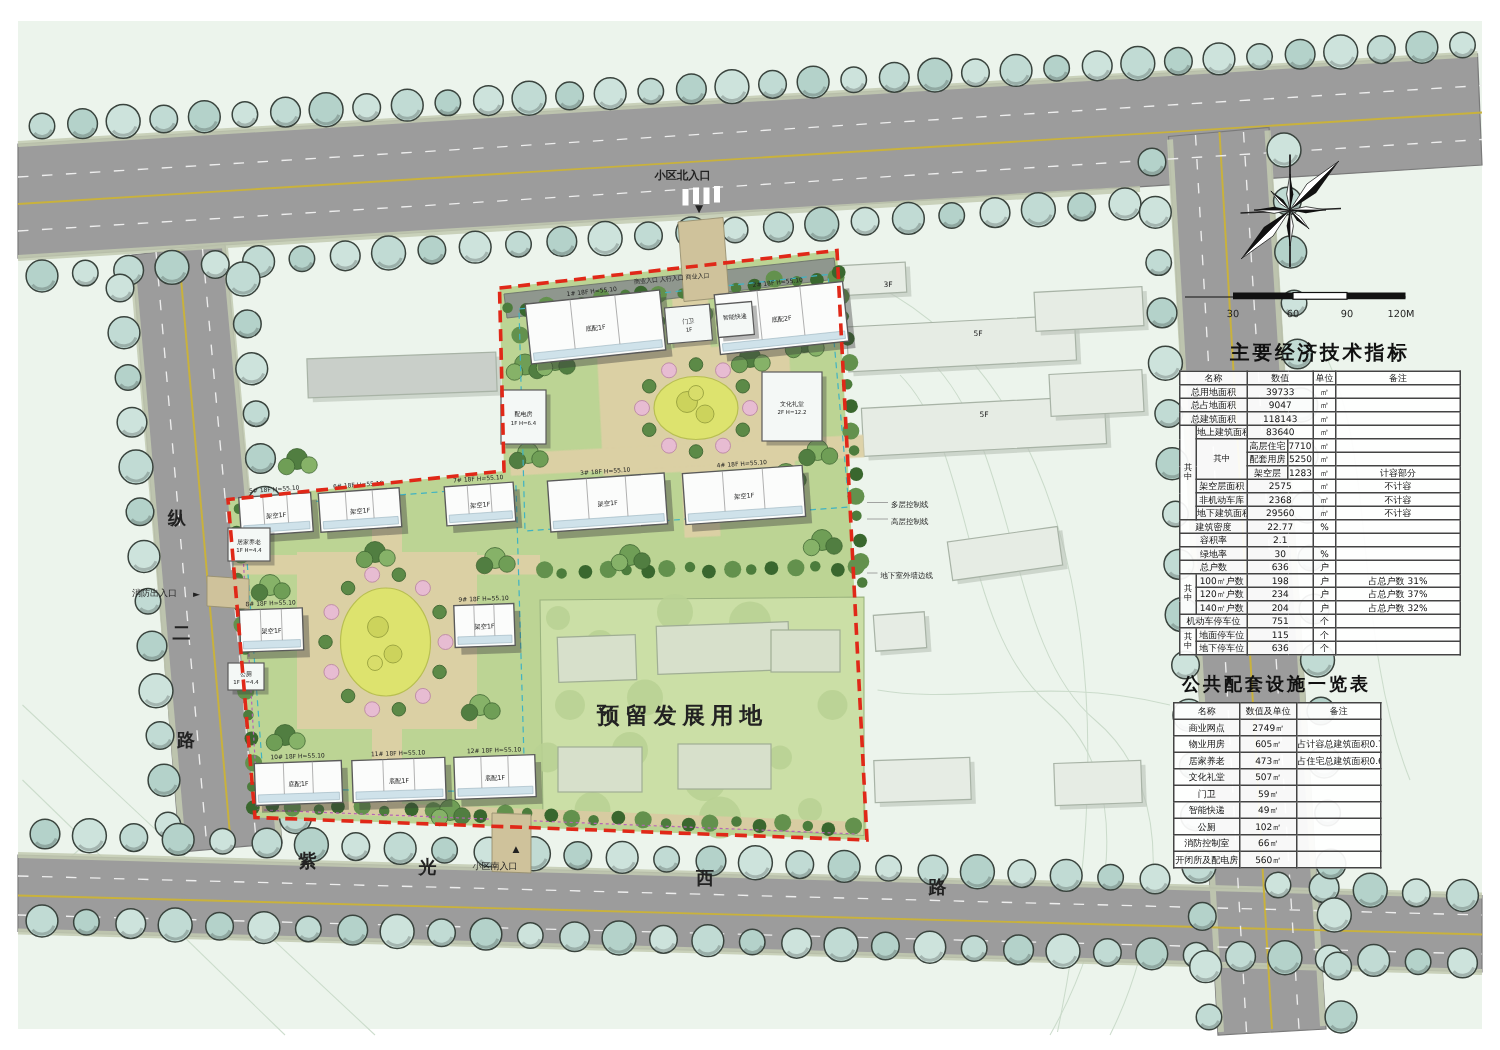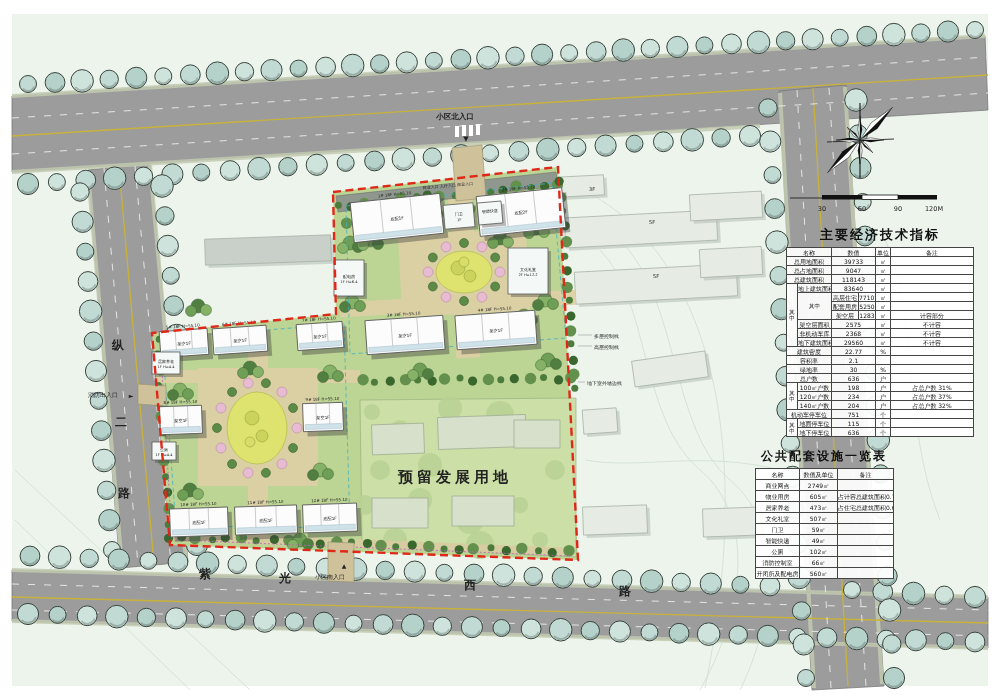--- a/index.html
+++ b/index.html
@@ -1074,21 +1074,21 @@
           <tr>
             <td>地下停车位</td>
             <td colspan="2">636</td>
             <td>个</td>
             <td></td>
           </tr>
         </tbody>
   </table>
 </div>
 
-<div class="panel t2" style="left:755px;top:448px;width:138px;">
+<div class="panel t2" style="left:782px;top:448px;width:138px;">
   <div class="ptitle">公共配套设施一览表</div>
   <table class="eco">
     <colgroup>
           <col style="width:44px">
           <col style="width:38px">
           <col style="width:56px">
         </colgroup>
     <tbody id="t2body">
           <tr>
             <td>名称</td>

